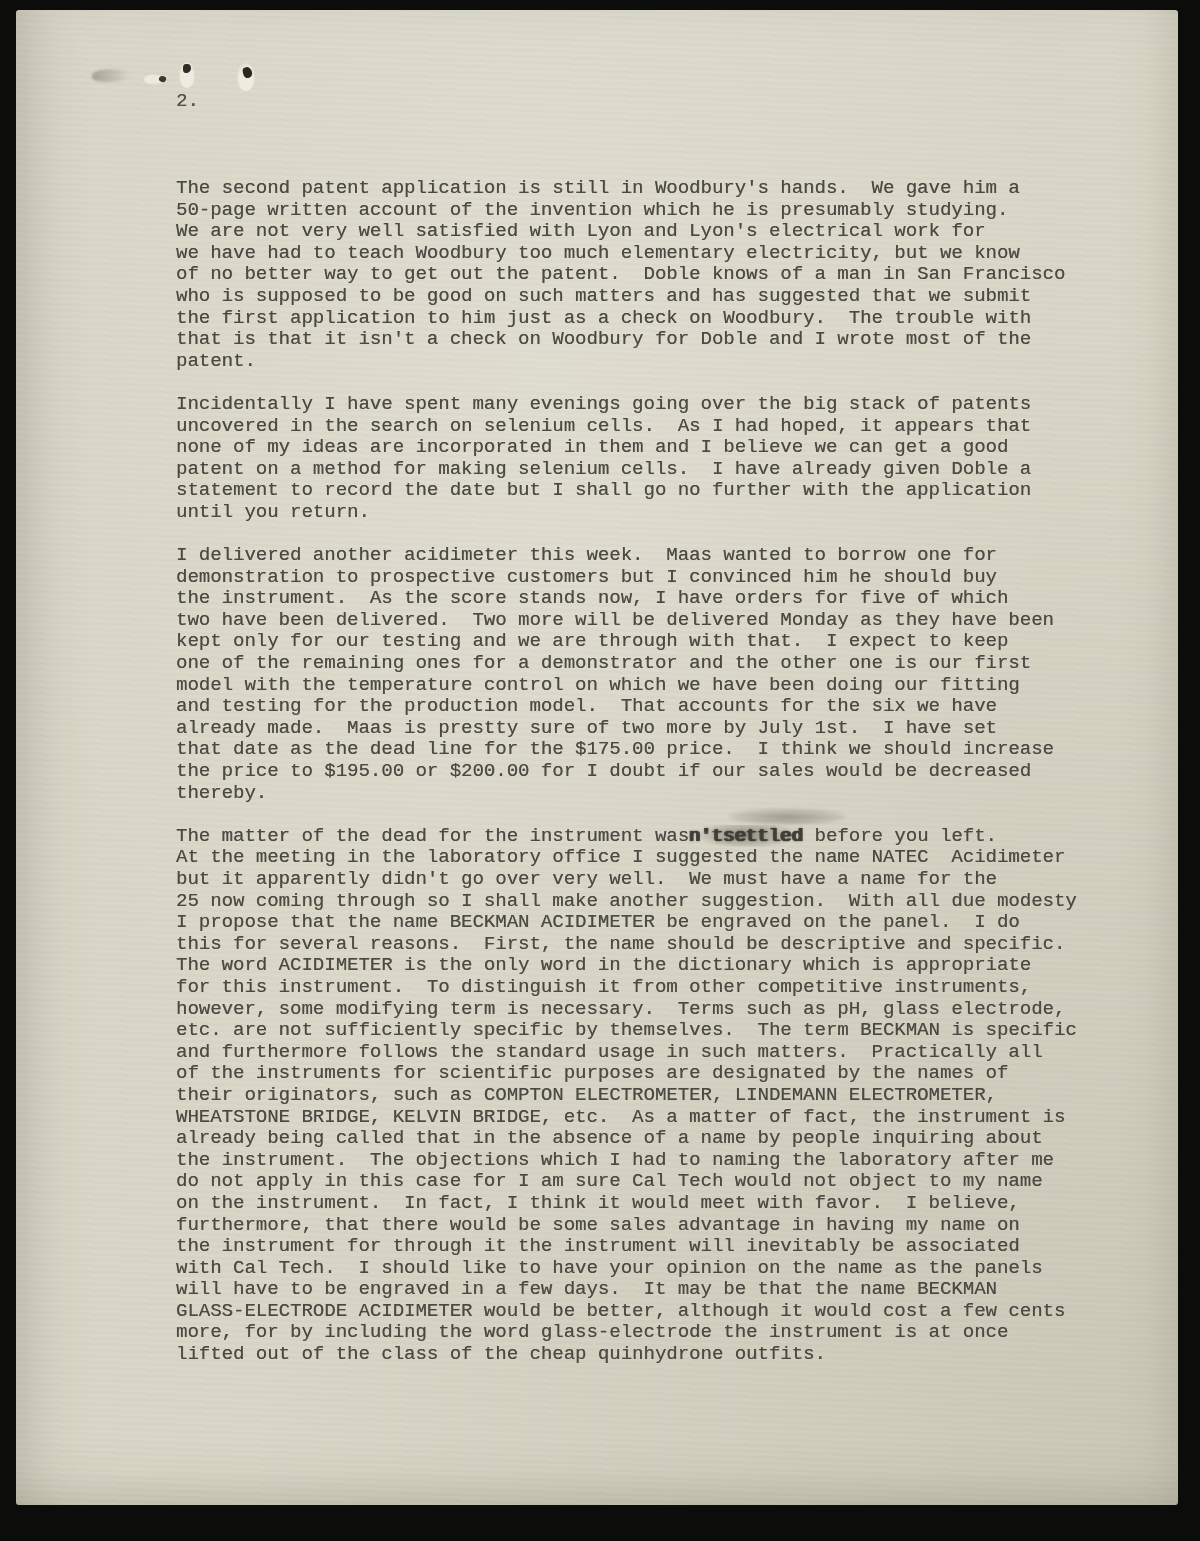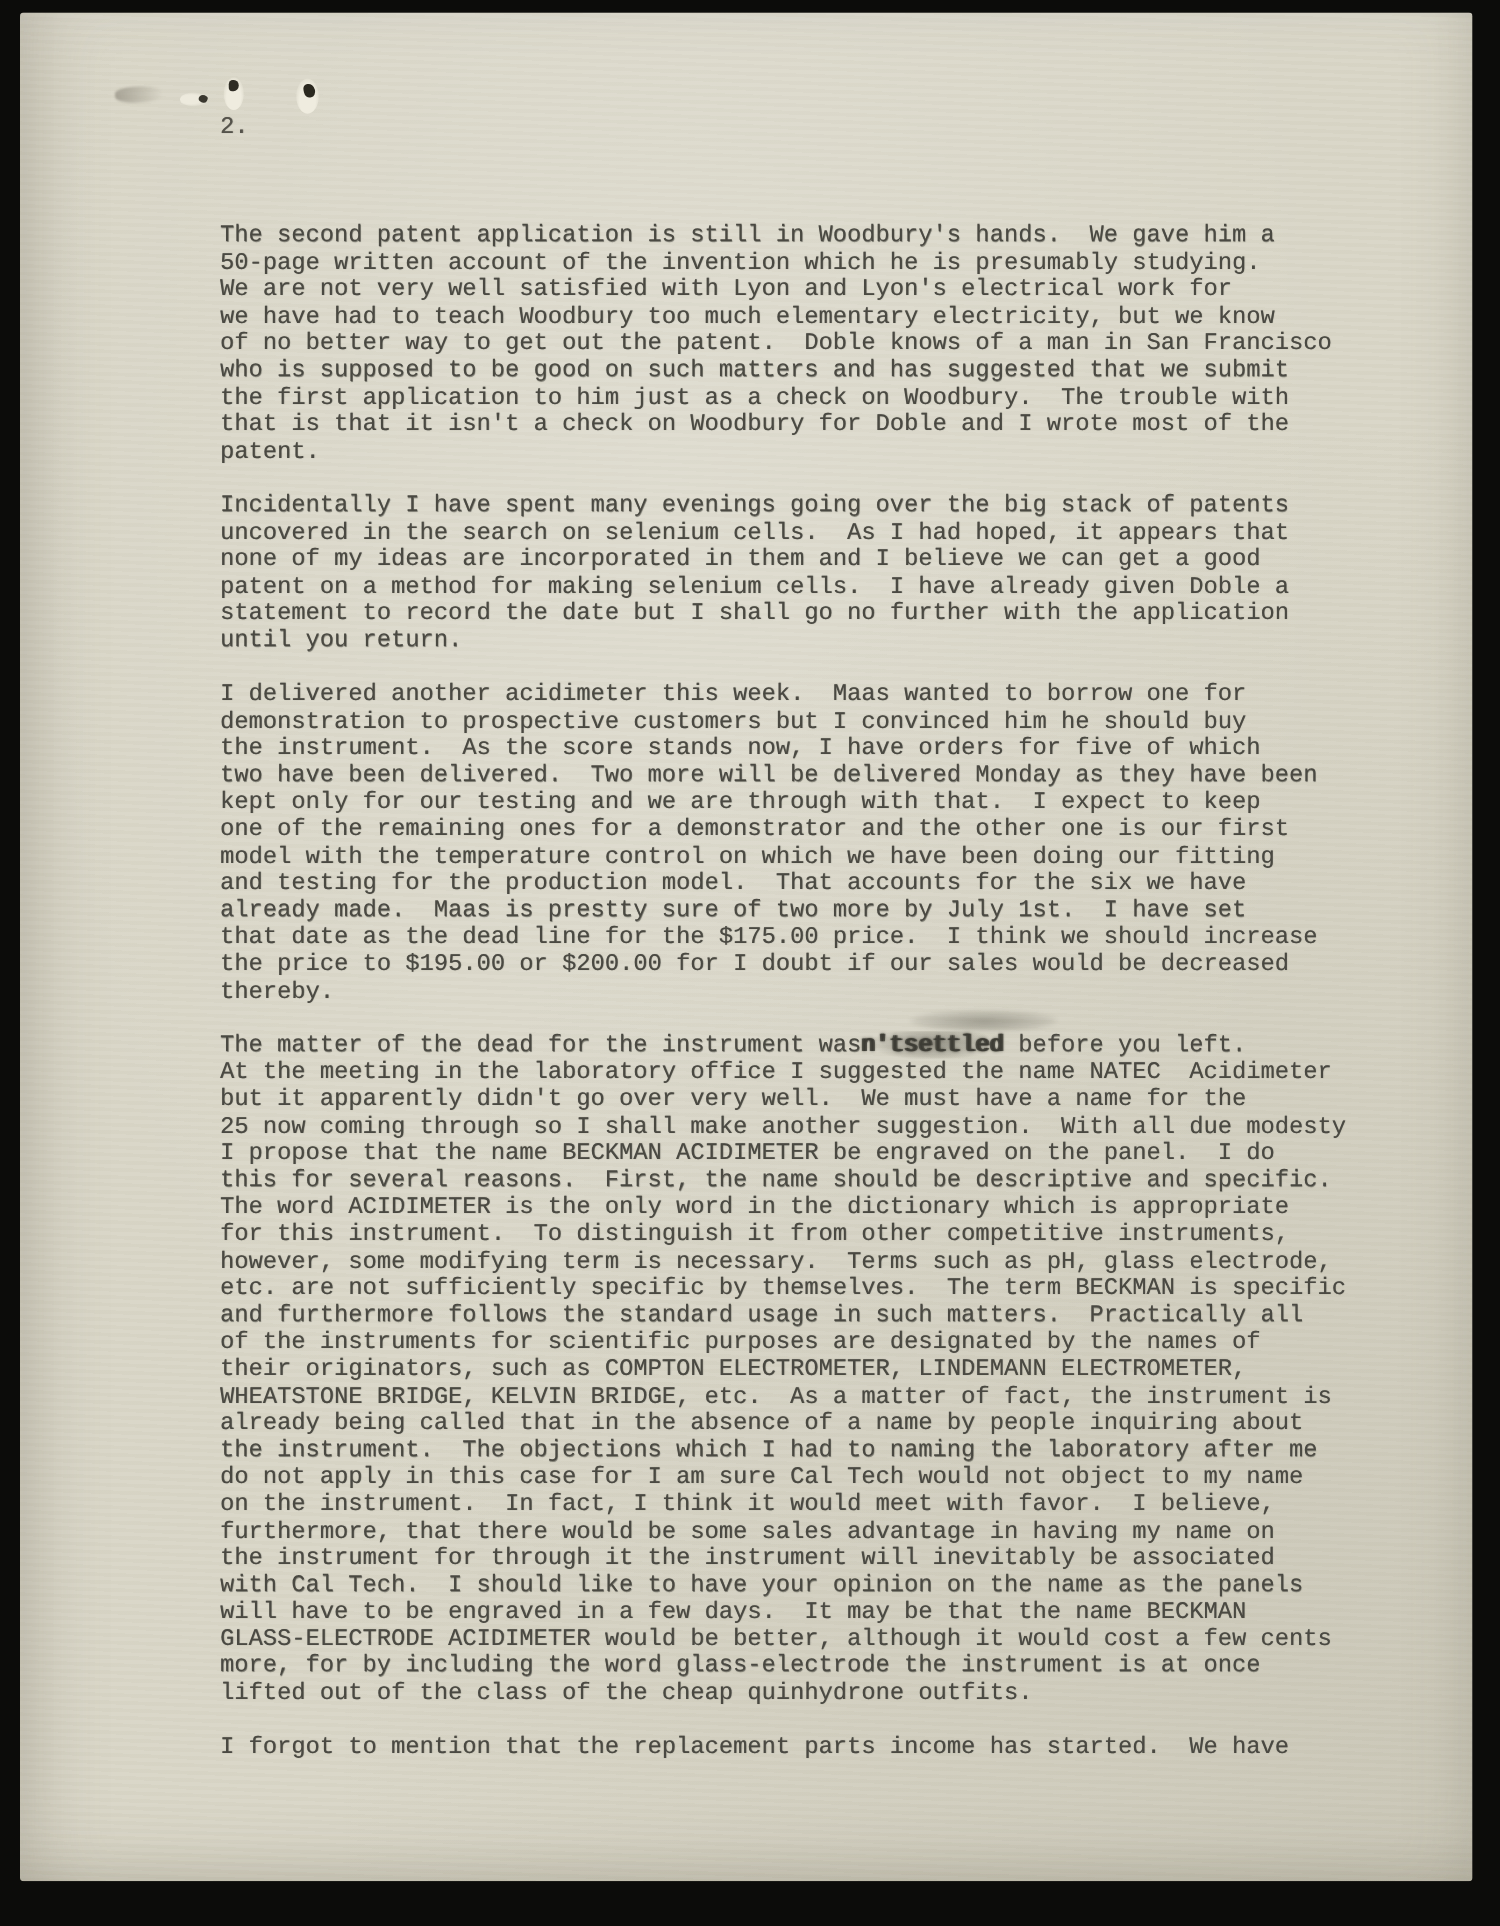--- a/index.html
+++ b/index.html
@@ -158,16 +158,15 @@
 the instrument.  The objections which I had to naming the laboratory after me
 do not apply in this case for I am sure Cal Tech would not object to my name
 on the instrument.  In fact, I think it would meet with favor.  I believe,
 furthermore, that there would be some sales advantage in having my name on
 the instrument for through it the instrument will inevitably be associated
 with Cal Tech.  I should like to have your opinion on the name as the panels
 will have to be engraved in a few days.  It may be that the name BECKMAN
 GLASS-ELECTRODE ACIDIMETER would be better, although it would cost a few cents
 more, for by including the word glass-electrode the instrument is at once
 lifted out of the class of the cheap quinhydrone outfits.</span></p>
-    <p class="para">I forgot to mention that the replacement parts income has started.  We have</p>
   </div>
 
 </div>
 
 </body></html>

